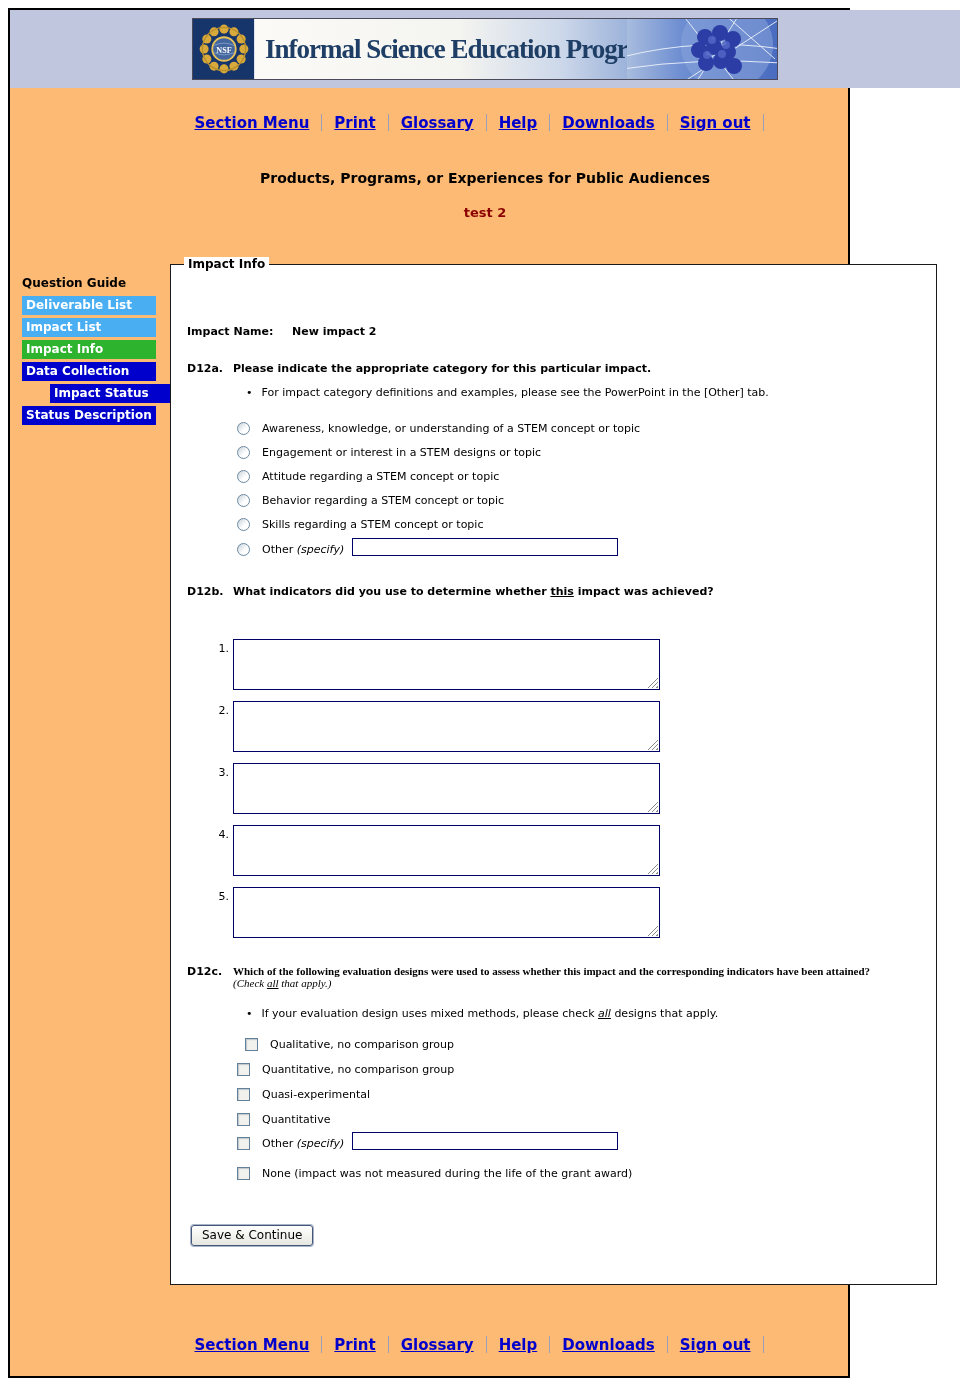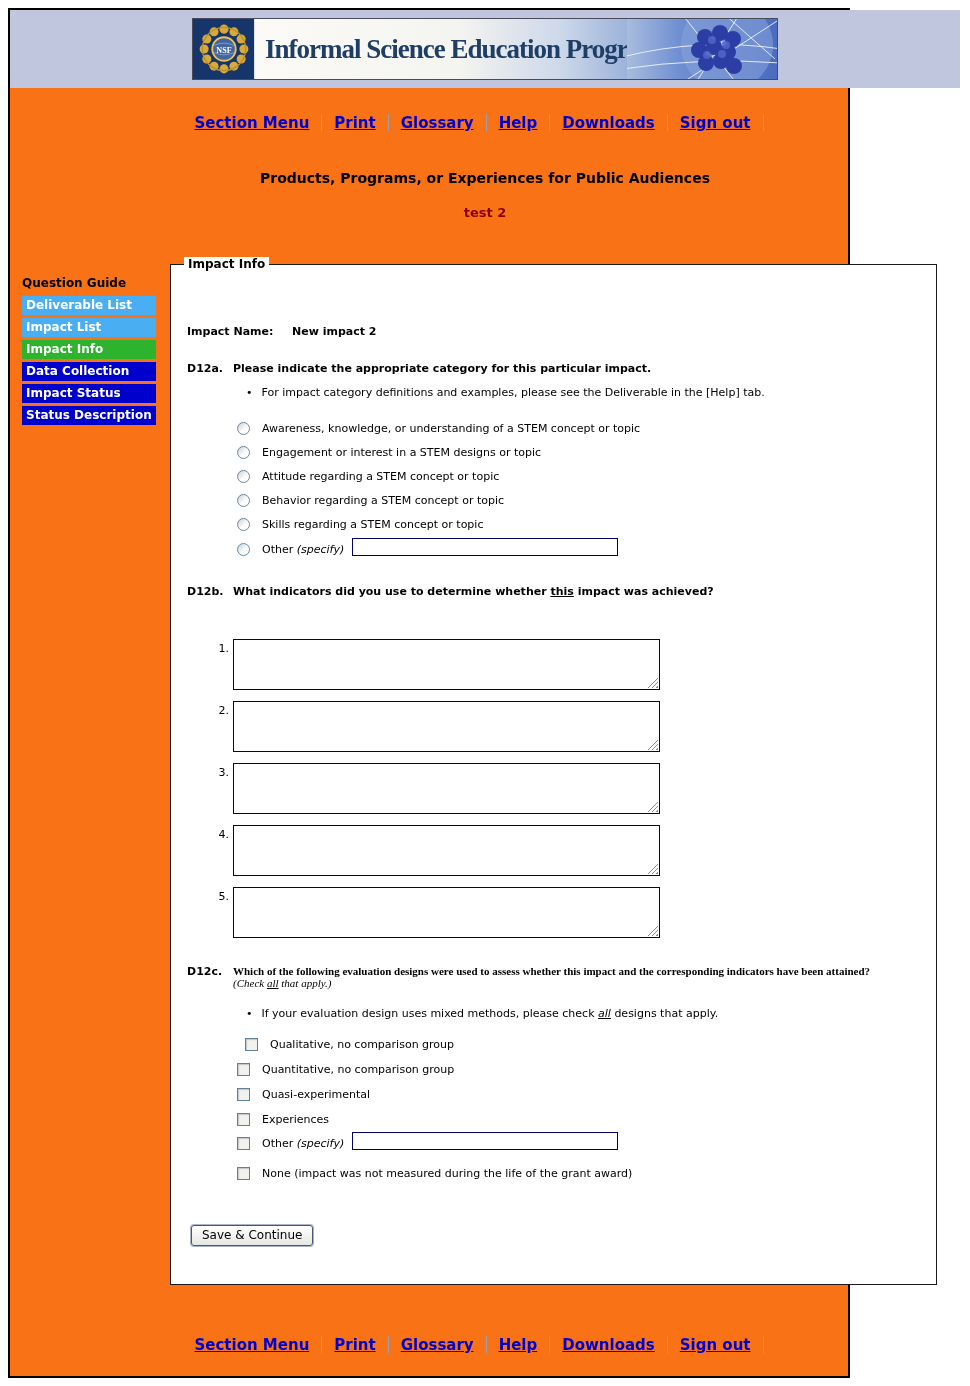--- a/index.html
+++ b/index.html
@@ -6,21 +6,21 @@
   html, body { background: #fff; }
   body {
     width: 970px; height: 1386px;
     font-family: "DejaVu Sans", "Liberation Sans", sans-serif;
     font-size: 11px; color: #000;
     position: relative;
   }
   .page {
     position: absolute; left: 8px; top: 8px;
     width: 842px; height: 1370px;
-    border: 2px solid #000; background: #f97316;
+    border: 2px solid #000; background: #fdba74;
   }
 
   
   .header-strip {
     position: absolute; left: 0; top: 0;
     width: 950px; height: 78px; background: #bfc6de;
   }
   .banner {
     position: absolute; left: 182px; top: 8px;
     width: 586px; height: 62px;
@@ -216,33 +216,33 @@
 
   <div class="page-title">Products, Programs, or Experiences for Public Audiences</div>
   <div class="page-subtitle">test 2</div>
 
   <div class="sidebar">
     <div class="sidebar-heading">Question Guide</div>
     <div class="sidebar-item" style="background-color: rgb(74, 174, 243);">Deliverable List</div>
     <div class="sidebar-item" style="background-color: rgb(74, 174, 243);">Impact List</div>
     <div class="sidebar-item" style="background-color: rgb(46, 179, 46);">Impact Info</div>
     <div class="sidebar-item" style="background-color: rgb(0, 0, 204);">Data Collection</div>
-    <div class="sidebar-item" style="background-color: rgb(0, 0, 204);">Impact Status</div>
+    <div class="sidebar-item" style="background-color: rgb(0, 0, 204); margin-left: 28px;">Impact Status</div>
     <div class="sidebar-item" style="background-color: rgb(0, 0, 204);">Status Description</div>
   </div>
 
   <div class="fieldset">
     <div class="legend">Impact Info</div>
 
     <span class="abs nw" style="left:16px; top:60px; font-weight:bold;">Impact Name:</span>
     <span class="abs nw" style="left:121px; top:60px; font-weight:bold;">New impact 2</span>
 
     <span class="qid" style="top:97px;">D12a.</span>
     <span class="qtext nw" style="top:97px;">Please indicate the appropriate category for this particular impact.</span>
-    <div class="note" style="top:121px;"><span class="bullet">For impact category definitions and examples, please see the Deliverable in the [Help] tab.</span></div>
+    <div class="note" style="top:121px;"><span class="bullet">For impact category definitions and examples, please see the PowerPoint in the [Other] tab.</span></div>
 
     <div class="opt-row" style="top:152px;">
       <span class="radio"></span>
       <span>Awareness, knowledge, or understanding of a STEM concept or topic</span>
     </div>
     <div class="opt-row" style="top:176px;">
       <span class="radio"></span>
       <span>Engagement or interest in a STEM designs or topic</span>
     </div>
     <div class="opt-row" style="top:200px;">
@@ -303,21 +303,21 @@
     <div class="opt-row" style="top:793px;">
       <span class="checkbox"></span>
       <span>Quantitative, no comparison group</span>
     </div>
     <div class="opt-row" style="top:818px;">
       <span class="checkbox"></span>
       <span>Quasi-experimental</span>
     </div>
     <div class="opt-row" style="top:843px;">
       <span class="checkbox"></span>
-      <span>Experiences</span>
+      <span>Quantitative</span>
     </div>
     <div class="opt-row" style="top:867px;">
       <span class="checkbox"></span>
       <span>Other</span>&nbsp;<span class="it">(specify)</span>
       <input class="text-input" type="text" value="" style="">
     </div>
     <div class="opt-row" style="top:897px;">
       <span class="checkbox"></span>
       <span>None (impact was not measured during the life of the grant award)</span>
     </div>

